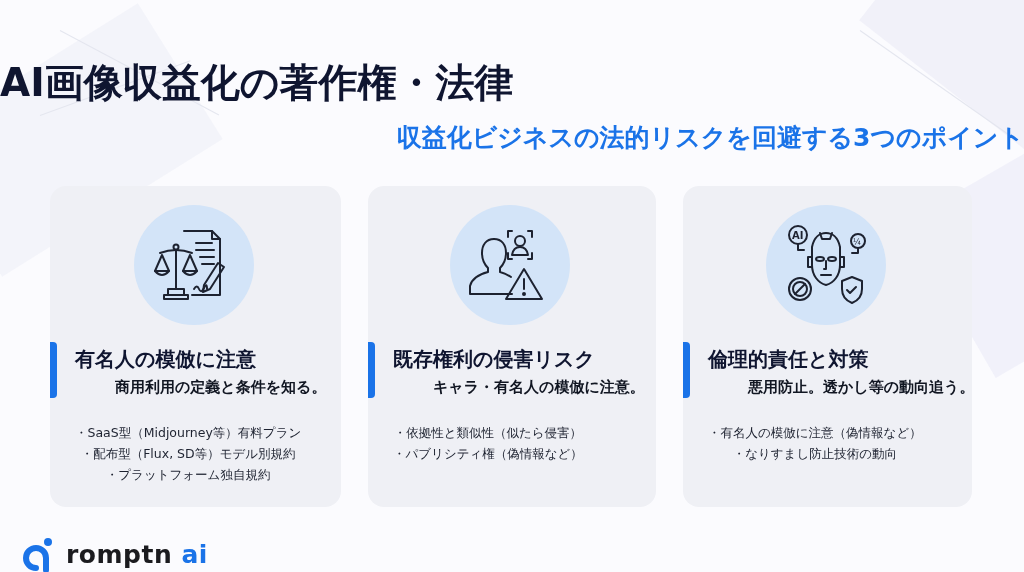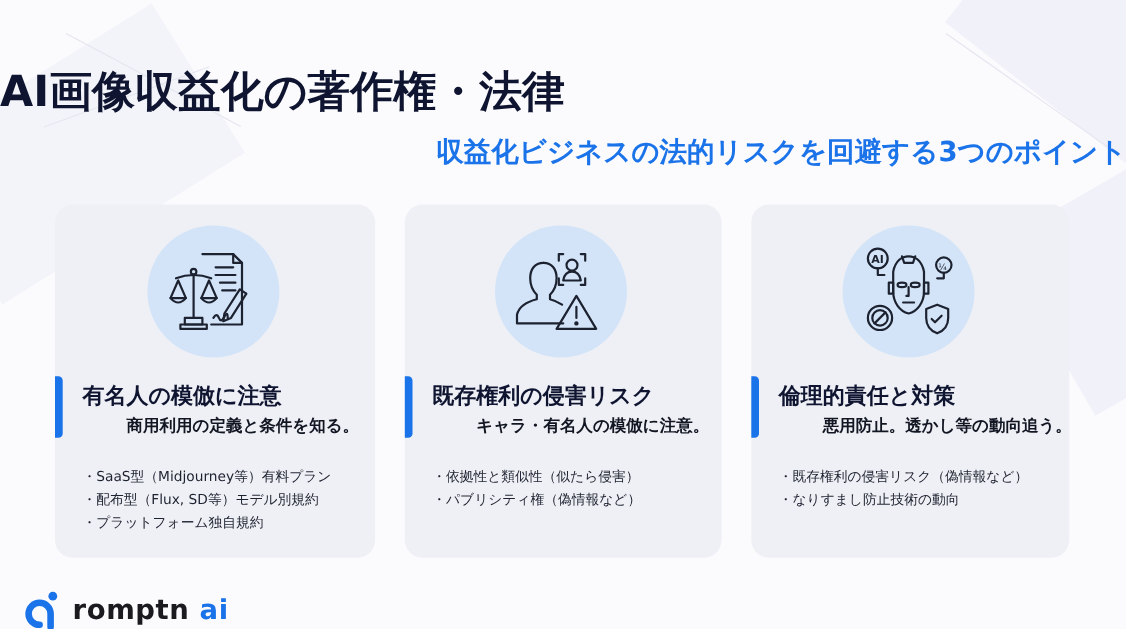--- a/index.html
+++ b/index.html
@@ -45,21 +45,21 @@
     font-size: 20px; font-weight: bold; color: #0f1530; white-space: nowrap;
   }
   .card-sub {
     position: absolute; left: 25px; top: 192px;
     font-size: 15px; font-weight: bold; color: #111622; white-space: nowrap; margin-left: 40px;
   }
   .card-list {
     position: absolute; left: 25px; top: 236px; list-style: none;
   }
   .card-list li {
-    font-size: 12.5px; color: #1d2230; line-height: 21px; white-space: nowrap;
+    font-size: 12.5px; color: #1d2230; line-height: 21px; white-space: nowrap; text-align: center;
   }
   .card-list li::before { content: "・"; }
 
   .logo {
     position: absolute; left: 20px; top: 536px; display: flex; align-items: center;
   }
   .logo-mark { width: 36px; height: 36px; }
   .logo-text {
     margin-left: 10px; font-size: 25px; font-weight: bold; color: #1b1b1f; letter-spacing: 0.5px;
     font-family: "DejaVu Sans", sans-serif;
@@ -157,21 +157,21 @@
       <circle cx="22" cy="72" r="7"></circle>
       <line x1="17" y1="77" x2="27" y2="67"></line>
       <path d="M74 60 l10 4 v8 c0 8 -5 12 -10 14 c-5 -2 -10 -6 -10 -14 v-8 z"></path>
       <path d="M69 73 l3 3 6 -6"></path>
     </svg>
   </div>
   <div class="accent-bar"></div>
   <div class="card-heading">倫理的責任と対策</div>
   <div class="card-sub">悪用防止。透かし等の動向追う。</div>
   <ul class="card-list">
-    <li>既存権利の侵害リスク（偽情報など）</li>
+    <li>有名人の模倣に注意（偽情報など）</li>
     <li>なりすまし防止技術の動向</li>
   </ul>
 </div>
 
 <div class="logo">
   <svg class="logo-mark" viewBox="0 0 36 36">
     <path d="M26 34 V22 a10 10 0 1 0 -10 10" fill="none" stroke="#1a73e8" stroke-width="6" stroke-linecap="round"></path>
     <circle cx="28" cy="6" r="4" fill="#1a73e8"></circle>
   </svg>
   <span class="logo-text"><span>romptn</span><span class="ai"> ai</span></span>

